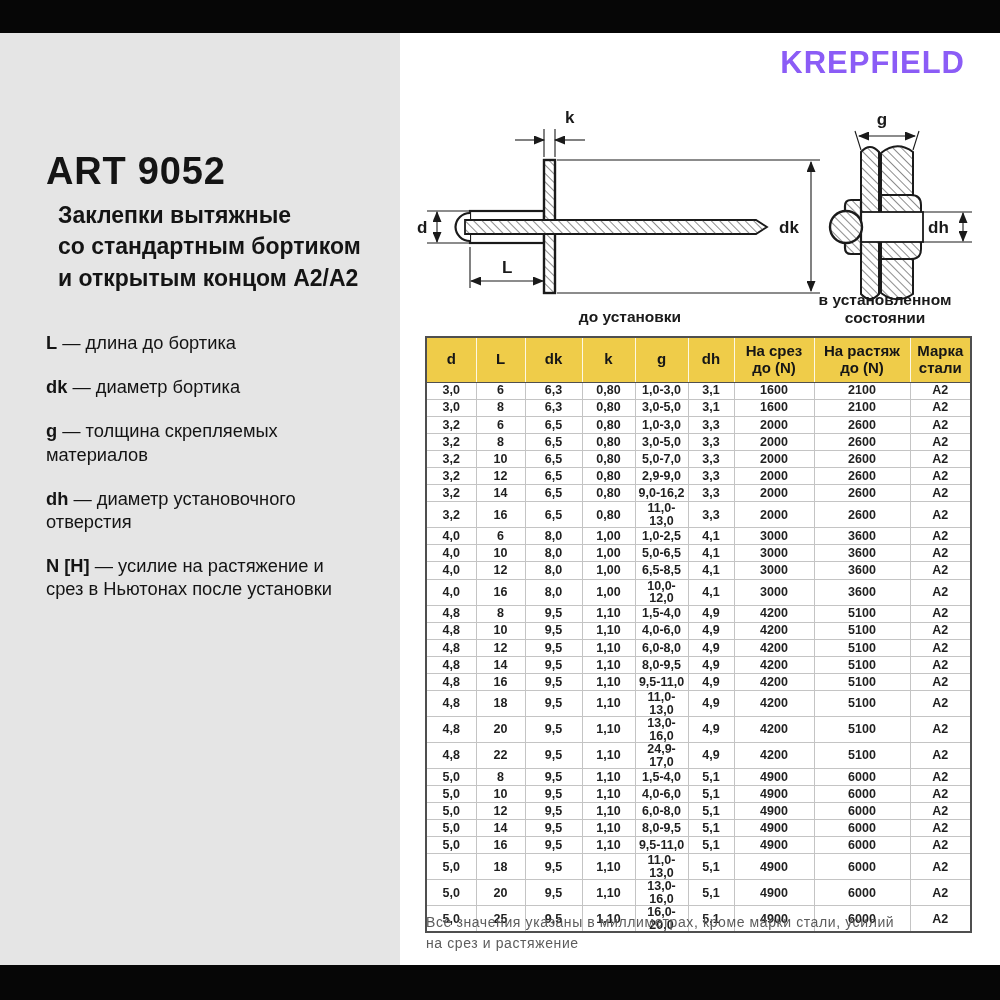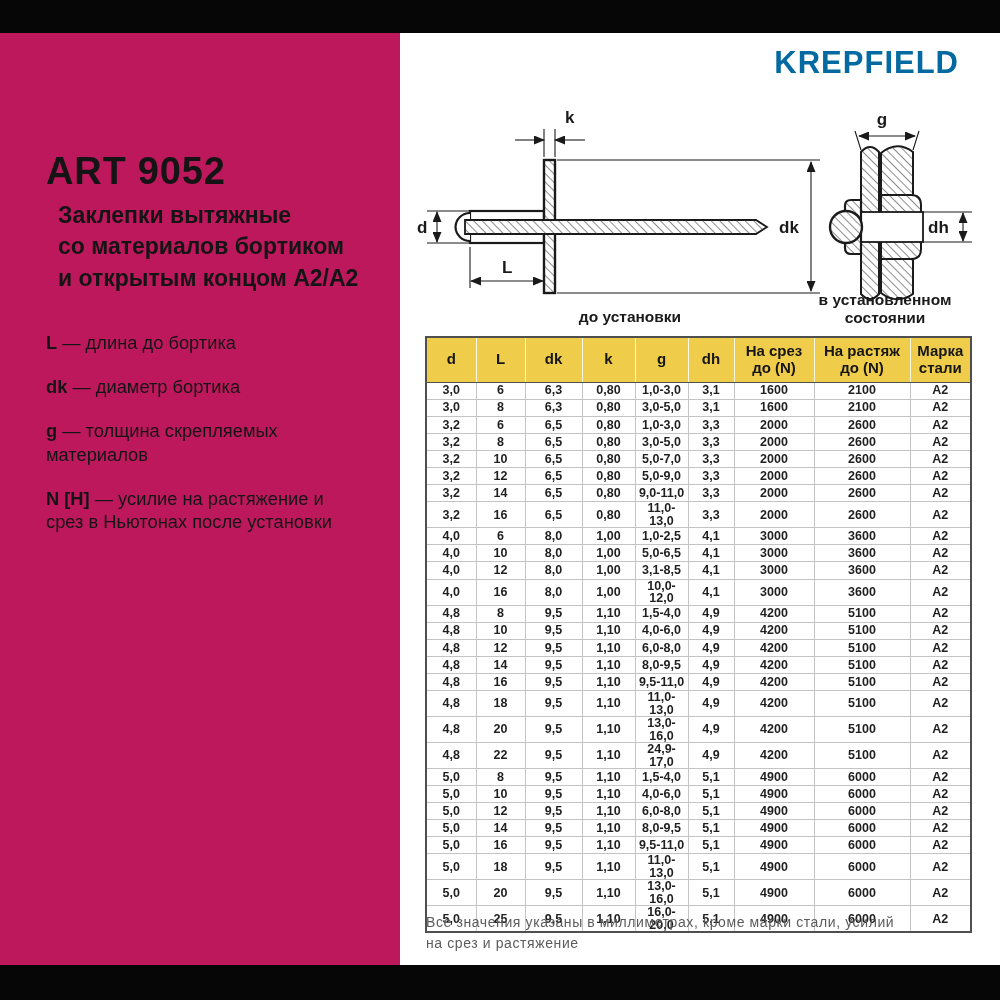--- a/index.html
+++ b/index.html
@@ -6,33 +6,33 @@
   body {
     width:1000px; height:1000px; position:relative; overflow:hidden;
     background:#ffffff; font-family:"Liberation Sans", sans-serif;
   }
   .black-bar { position:absolute; left:0; width:1000px; background:#060606; }
   .black-bar.top { top:0; height:33px; }
   .black-bar.bottom { top:965px; height:35px; }
 
   .left-panel {
     position:absolute; left:0; top:33px; width:400px; height:932px;
-    background:#be185d; color:#141414; box-sizing:border-box; padding:117px 34px 0 46px;
+    background:#e5e5e5; color:#141414; box-sizing:border-box; padding:117px 34px 0 46px;
   }
   .art-title { font-size:38px; font-weight:800; letter-spacing:0.8px; margin:0 0 7px 0; }
   .subtitle { font-size:23px; font-weight:700; line-height:1.36; }
   .subtitle span { display:block;margin-left:12px; }
   .legend { margin-top:37px; font-size:18.3px; line-height:1.27; }
   .legend-item { margin-bottom:21px; }
   .legend-item b { font-weight:700; }
 
   .right-panel { position:absolute; left:400px; top:33px; width:600px; height:932px; background:#ffffff; }
   .brand-logo {
-    position:absolute; top:45px; right:41px; font-size:31px; font-weight:800;
-    letter-spacing:1px; color:#0369a1;
+    position:absolute; top:45px; right:35px; font-size:31px; font-weight:800;
+    letter-spacing:1px; color:#8b5cf6;
   }
 
   .diagram-svg { position:absolute; left:415px; top:95px; width:570px; height:240px; }
   .diagram-svg text { font-family:"Liberation Sans", sans-serif; fill:#1a1a1a; }
   .dim-label { font-size:17px; font-weight:600; }
   .view-label { font-size:15.5px; font-weight:600; }
 
   .spec-table {
     position:absolute; left:425px; top:336px; width:545px;
     border-collapse:collapse; table-layout:fixed;
@@ -55,27 +55,28 @@
 </head>
 <body>
 
 <div class="black-bar top"></div>
 <div class="black-bar bottom"></div>
 
 <div class="left-panel">
   <div class="art-title">ART 9052</div>
   <div class="subtitle" id="subtitle">
       <span>Заклепки вытяжные</span>
-      <span>со материалов бортиком</span>
+      <span>со стандартным бортиком</span>
       <span>и открытым концом А2/А2</span>
     </div>
   <div class="legend" id="legend-list">
       <div class="legend-item"><b>L</b> — длина до бортика</div>
       <div class="legend-item"><b>dk</b> — диаметр бортика</div>
       <div class="legend-item"><b>g</b> — толщина скрепляемых материалов</div>
+      <div class="legend-item"><b>dh</b> — диаметр установочного отверстия</div>
       <div class="legend-item"><b>N [H]</b> — усилие на растяжение и срез в Ньютонах после установки</div>
     </div>
 </div>
 
 <div class="right-panel"></div>
 
 <div class="brand-logo">KREPFIELD</div>
 
 <svg class="diagram-svg" viewBox="0 0 570 240">
   <defs>
@@ -236,32 +237,32 @@
         <td>3,3</td>
         <td>2000</td>
         <td>2600</td>
         <td>A2</td>
       </tr>
       <tr>
         <td>3,2</td>
         <td>12</td>
         <td>6,5</td>
         <td>0,80</td>
-        <td>5,0-9,0</td>
+        <td>2,9-9,0</td>
         <td>3,3</td>
         <td>2000</td>
         <td>2600</td>
         <td>A2</td>
       </tr>
       <tr>
         <td>3,2</td>
         <td>14</td>
         <td>6,5</td>
         <td>0,80</td>
-        <td>9,0-11,0</td>
+        <td>9,0-16,2</td>
         <td>3,3</td>
         <td>2000</td>
         <td>2600</td>
         <td>A2</td>
       </tr>
       <tr>
         <td>3,2</td>
         <td>16</td>
         <td>6,5</td>
         <td>0,80</td>
@@ -291,21 +292,21 @@
         <td>4,1</td>
         <td>3000</td>
         <td>3600</td>
         <td>A2</td>
       </tr>
       <tr>
         <td>4,0</td>
         <td>12</td>
         <td>8,0</td>
         <td>1,00</td>
-        <td>3,1-8,5</td>
+        <td>6,5-8,5</td>
         <td>4,1</td>
         <td>3000</td>
         <td>3600</td>
         <td>A2</td>
       </tr>
       <tr>
         <td>4,0</td>
         <td>16</td>
         <td>8,0</td>
         <td>1,00</td>

